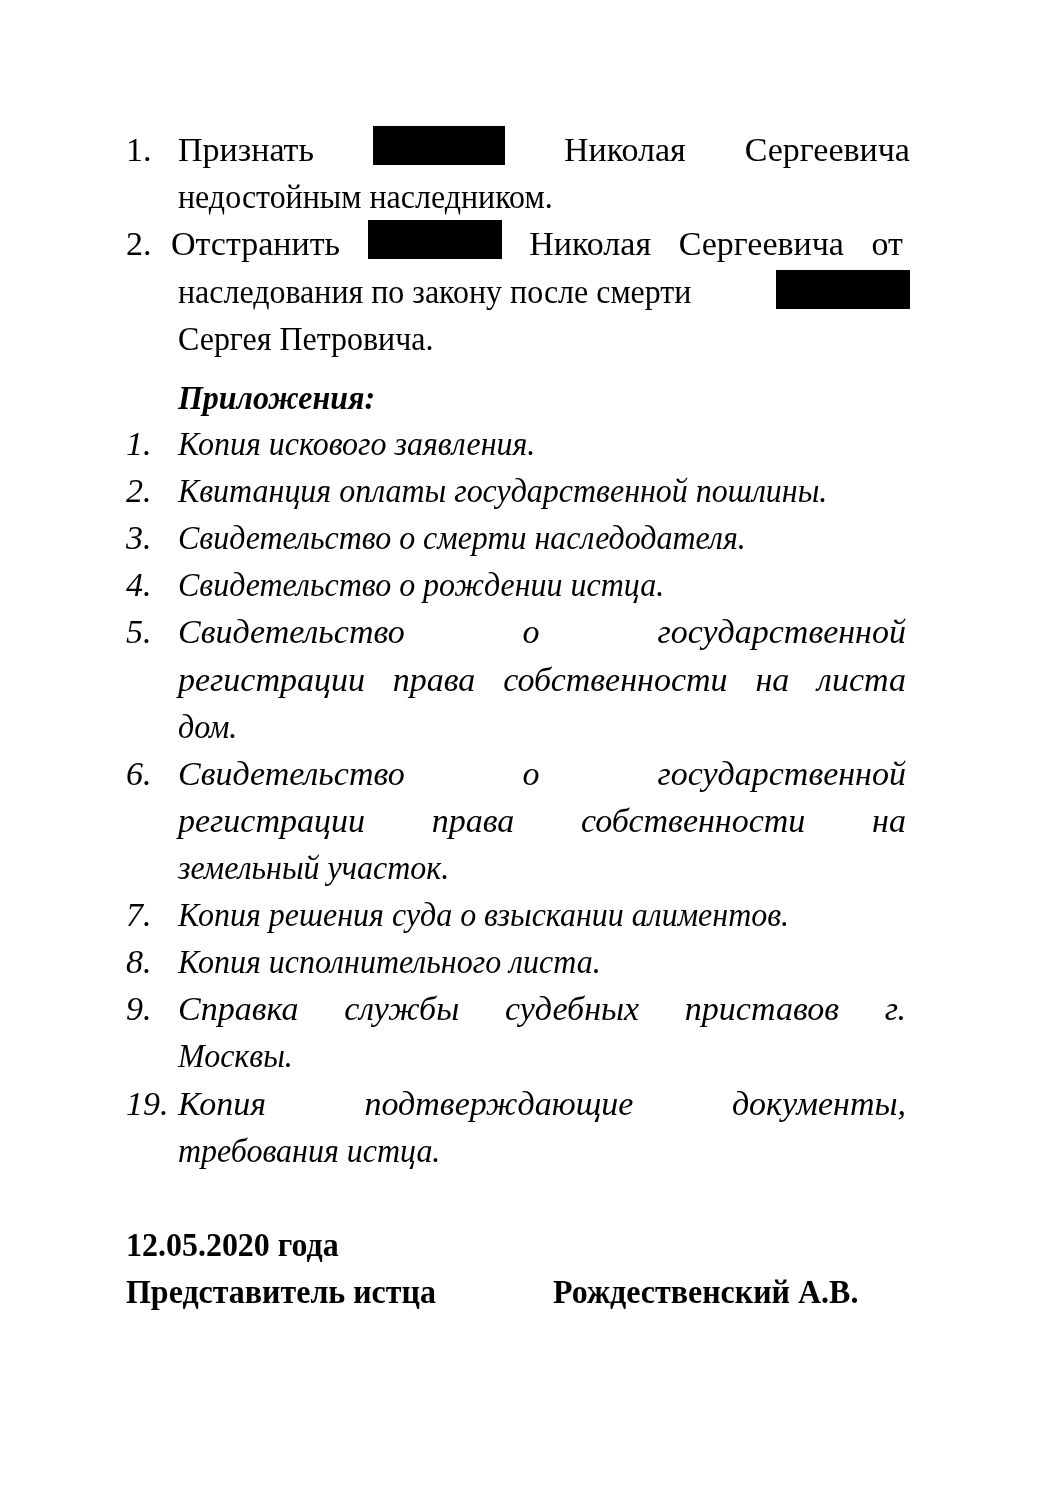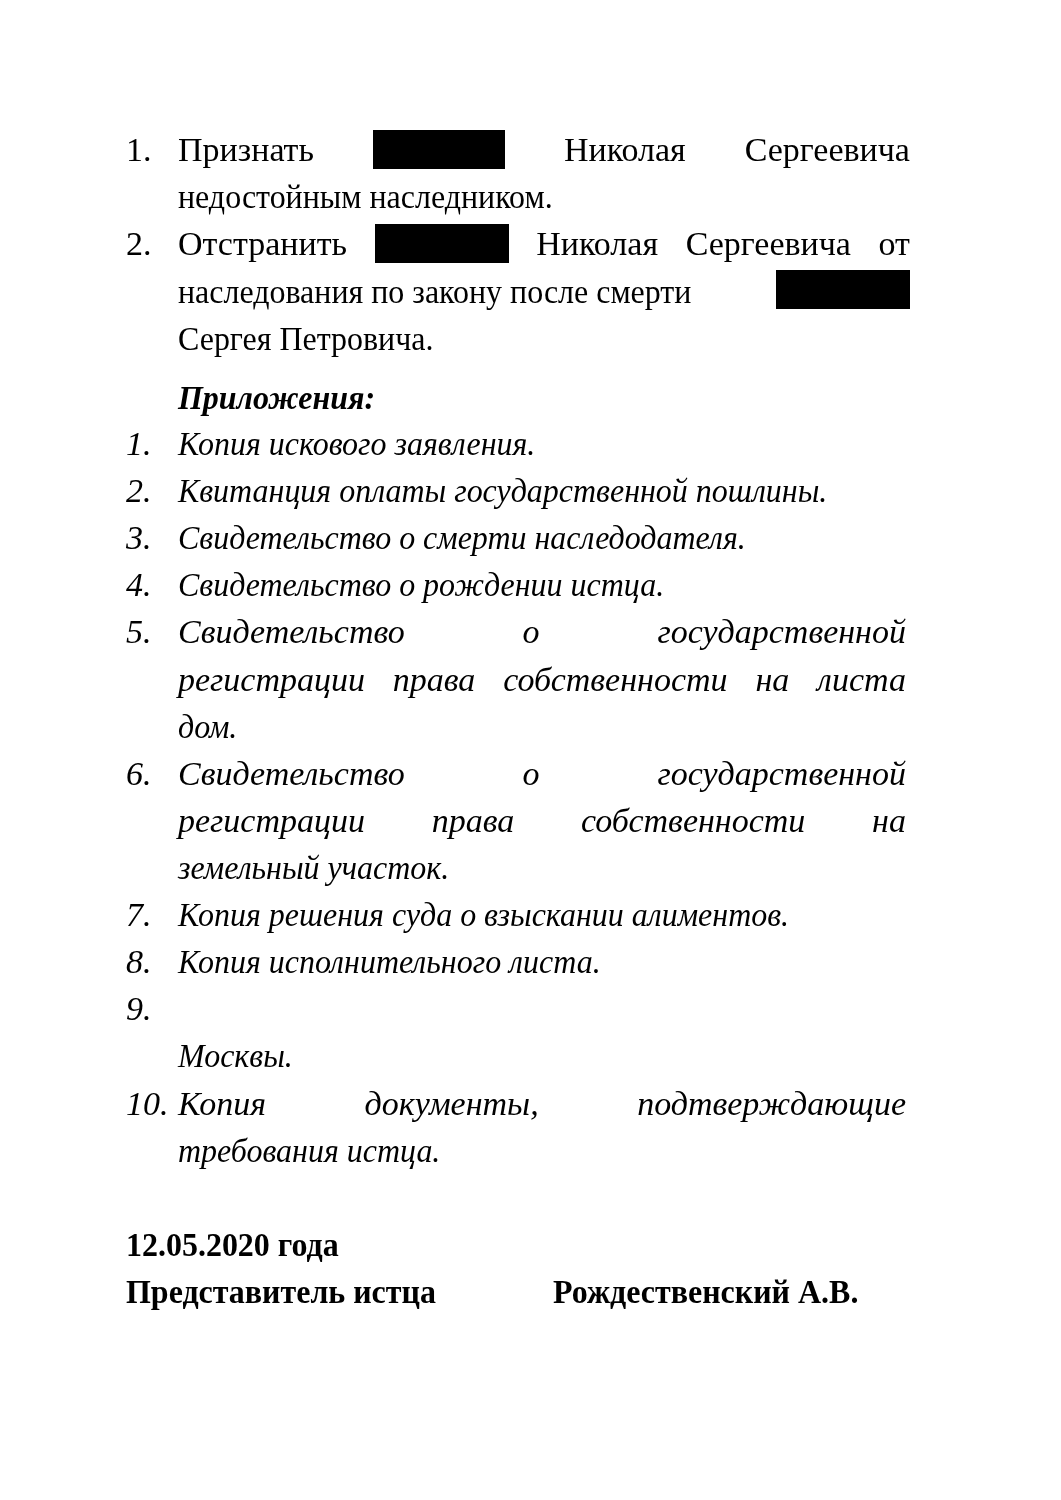--- a/index.html
+++ b/index.html
@@ -1,41 +1,41 @@
 <!DOCTYPE html>
 <html><head>
 <meta charset="utf-8">
 <style>
   html, body { margin: 0; padding: 0; background: #ffffff; }
   body { width: 1061px; height: 1500px; position: relative; overflow: hidden;
          font-family: "Liberation Serif", "DejaVu Serif", serif; color: #000; }
   .page { position: absolute; left: 0; top: 0; width: 1061px; height: 1500px; }
   .line { position: absolute; font-size: 34px; line-height: 47px; white-space: nowrap; transform: scaleX(0.94); transform-origin: left center; }
-  .just { display: flex; justify-content: space-between; transform: none; align-items: center; }
+  .just { display: flex; justify-content: space-between; transform: none; }
   .num { position: absolute; left: 126px; font-size: 34px; line-height: 47px; }
   .it { font-style: italic; }
   .b { font-weight: bold; }
   .redact { display: inline-block; background: #000; height: 39px; vertical-align: middle; }
 </style>
 </head>
 <body>
 
 <div class="page">
 
   <span class="num" style="top:126px">1.</span>
   <div class="line just" style="left:178px; width:732px; top:126px">
     <span>Признать</span>
     <span class="redact" style="width:132px"></span>
     <span>Николая</span>
     <span>Сергеевича</span>
   </div>
   <div class="line" style="left:178px; top:173px">недостойным наследником.</div>
 
   <span class="num" style="top:220px">2.</span>
-  <div class="line just" style="left:178px; width:732px; top:220px">
+  <div class="line just" style="left:171px; width:732px; top:220px">
     <span>Отстранить</span>
     <span class="redact" style="width:134px"></span>
     <span>Николая</span>
     <span>Сергеевича</span>
     <span>от</span>
   </div>
   <div class="line" style="left:178px; top:268px">наследования по закону после смерти</div>
   <span class="redact" style="position:absolute; left:776px; top:270px; width:134px; height:39px"></span>
   <div class="line" style="left:178px; top:315px">Сергея Петровича.</div>
 
@@ -82,27 +82,34 @@
   </div>
   <div class="line it" style="left:178px; top:844px">земельный участок.</div>
 
   <span class="num it" style="top:891px">7.</span>
   <div class="line it" style="left:178px; top:891px">Копия решения суда о взыскании алиментов.</div>
 
   <span class="num it" style="top:938px">8.</span>
   <div class="line it" style="left:178px; top:938px">Копия исполнительного листа.</div>
 
   <span class="num it" style="top:985px">9.</span>
+  <div class="line it just" style="left:178px; width:728px; top:985px">
+    <span>Справка</span>
+    <span>службы</span>
+    <span>судебных</span>
+    <span>приставов</span>
+    <span>г.</span>
+  </div>
   <div class="line it" style="left:178px; top:1032px">Москвы.</div>
 
-  <span class="num it" style="top:1080px">10.</span>
+  <span class="num it" style="top:1080px">19.</span>
   <div class="line it just" style="left:178px; width:728px; top:1080px">
     <span>Копия</span>
+    <span>подтверждающие</span>
     <span>документы,</span>
-    <span>подтверждающие</span>
   </div>
   <div class="line it" style="left:178px; top:1127px">требования истца.</div>
 
   <div class="line b" style="left:126px; top:1221px">12.05.2020 года</div>
   <div class="line b" style="left:126px; top:1268px">Представитель истца</div>
   <div class="line b" style="left:553px; top:1268px">Рождественский А.В.</div>
 
 </div>
 
 </body></html>

